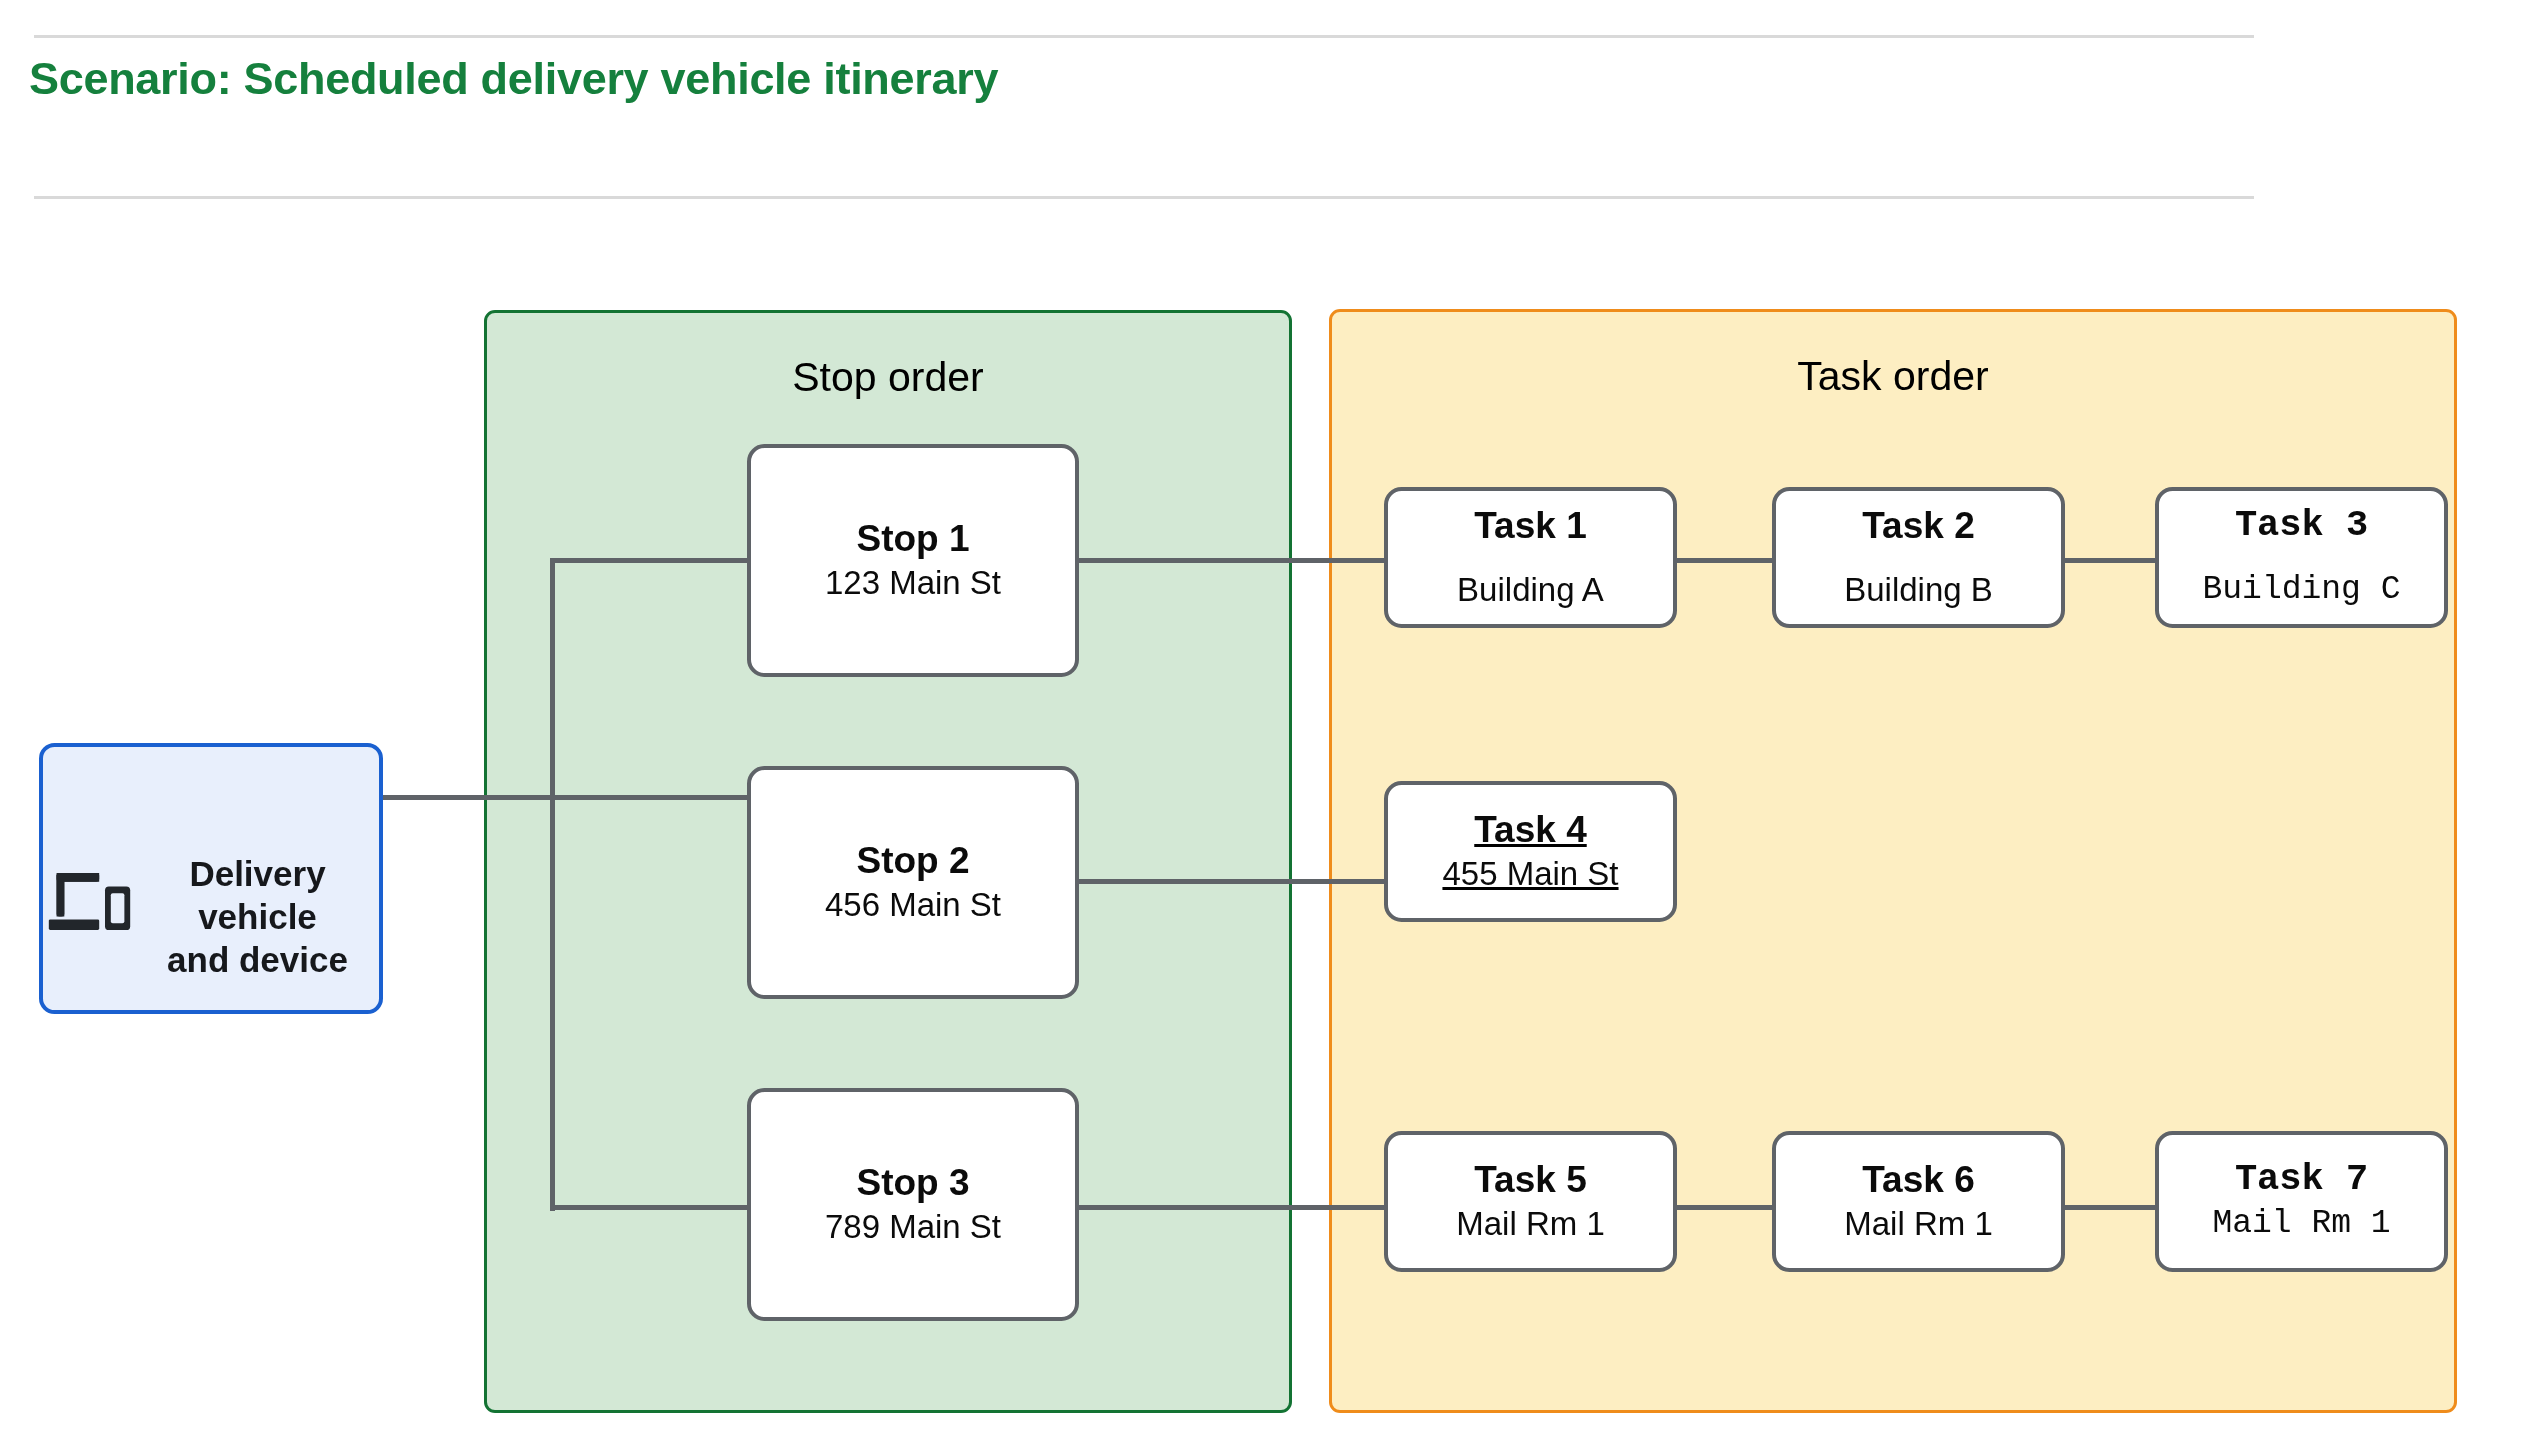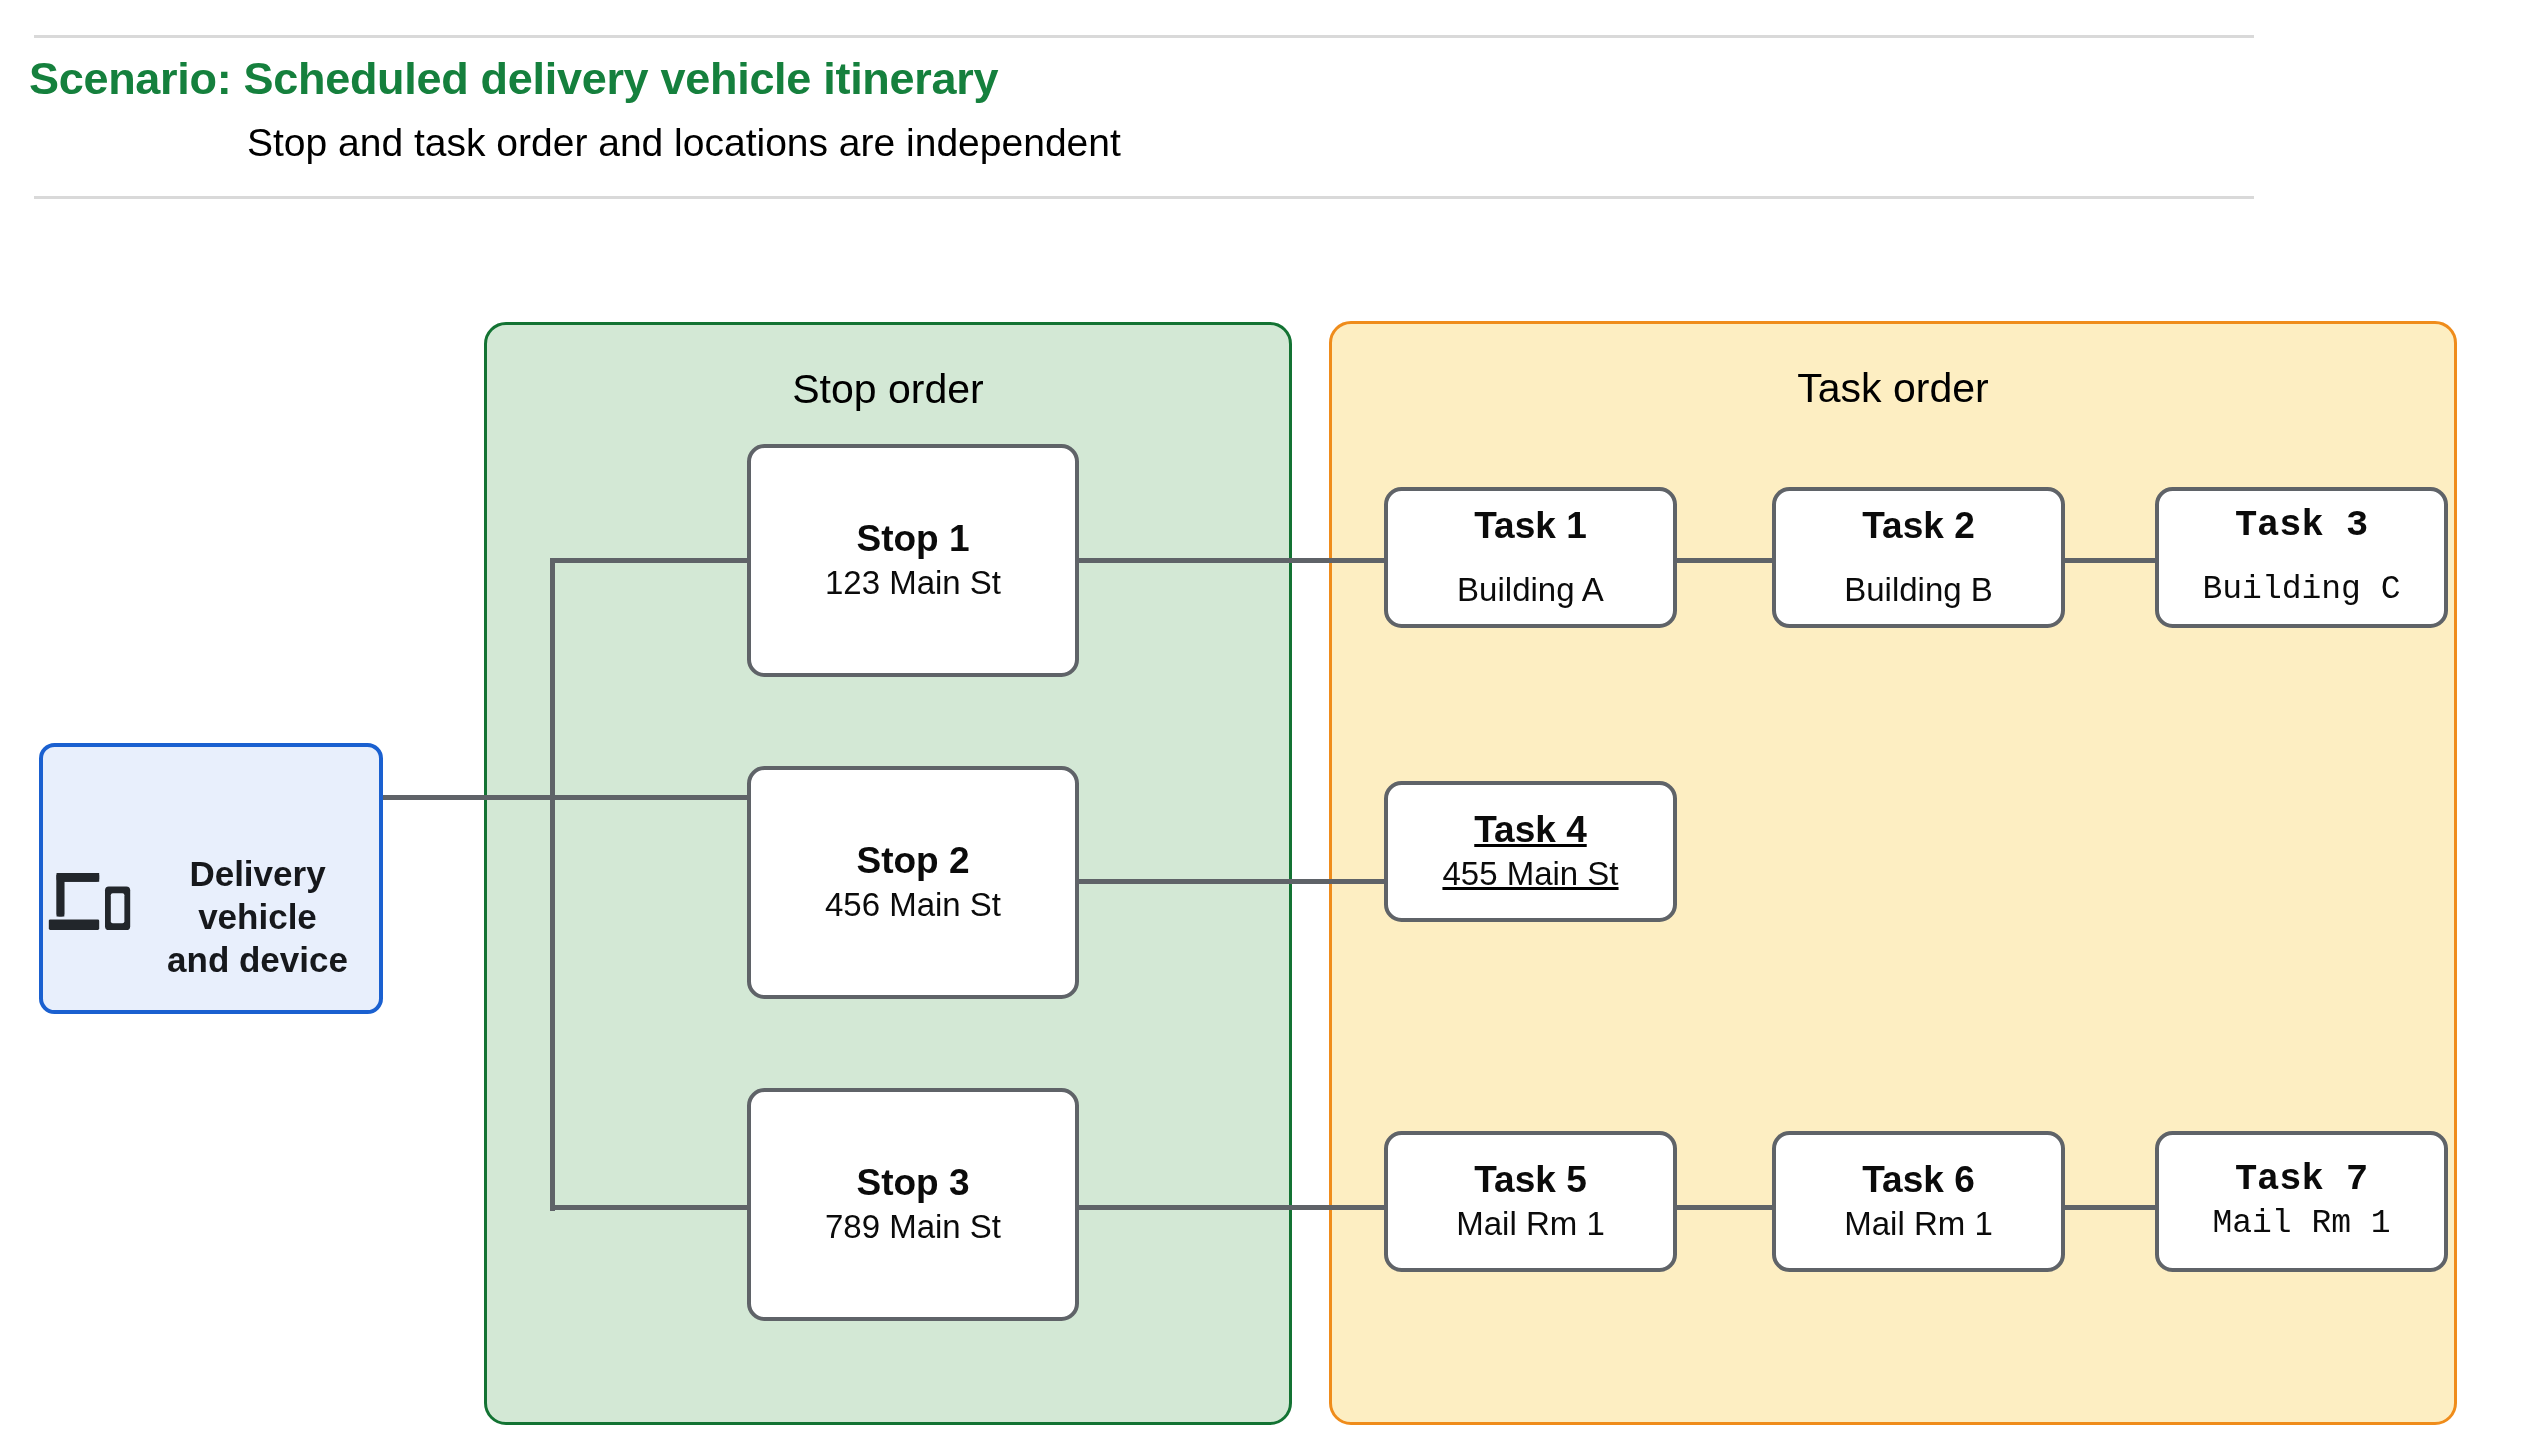--- a/index.html
+++ b/index.html
@@ -24,21 +24,21 @@
     white-space: nowrap;
   }
   #page-subtitle {
     position: absolute; left: 247px; top: 121px;
     font-size: 39px; font-weight: 400; color: #000;
     white-space: nowrap;
   }
 
   
   .panel {
-    position: absolute; border-radius: 22px; border-width: 3.9px; border-style: solid; margin-top: 12px;
+    position: absolute; border-radius: 11px; border-width: 3.9px; border-style: solid;
   }
   #panel-stop {
     left: 484px; top: 310px; width: 808px; height: 1103px;
     background: #d3e8d5; border-color: #137333;
   }
   #panel-task {
     left: 1329px; top: 309px; width: 1128px; height: 1104px;
     background: #fdeec2; border-color: #ef8c1b;
   }
   .panel-title {
@@ -90,21 +90,20 @@
 </style>
 </head>
 <body>
 
 <div id="canvas">
 
   <div class="rule" id="rule-top"></div>
   <div class="rule" id="rule-bottom"></div>
 
   <div id="page-title">Scenario: Scheduled delivery vehicle itinerary</div>
-  <div id="page-subtitle">Stop and task order and locations are independent</div>
 
   <div class="conn conn-h" style="left:383px; top:795px; width:170px;"></div>
 
   <div class="conn conn-v" style="left:550px; top:558px; height:653px;"></div>
 
   <div class="conn conn-h" style="left:550px; top:558px; width:202px;"></div>
   <div class="conn conn-h" style="left:550px; top:795px; width:202px;"></div>
   <div class="conn conn-h" style="left:550px; top:1205px; width:202px;"></div>
 
   <div class="conn conn-h" style="left:1025px; top:558px; width:364px;"></div>

